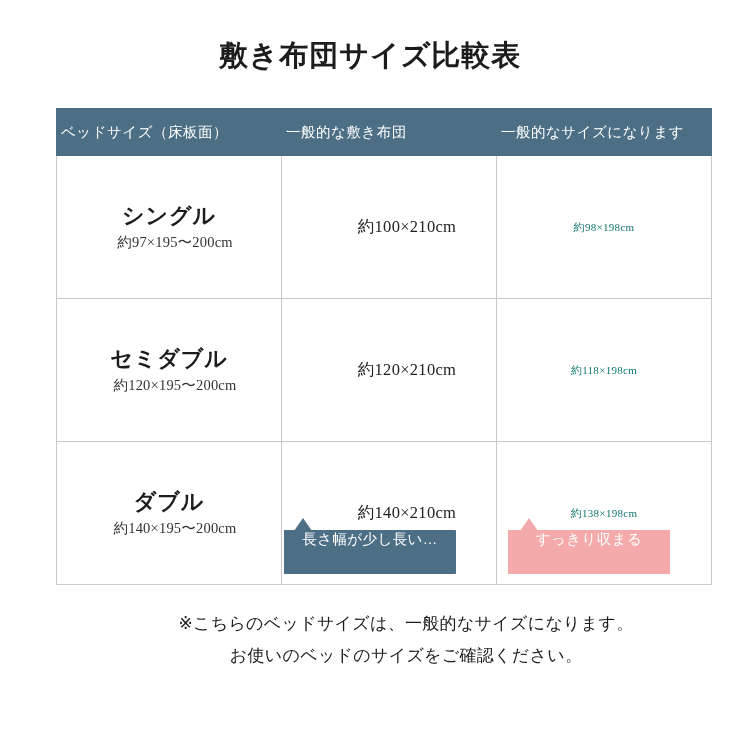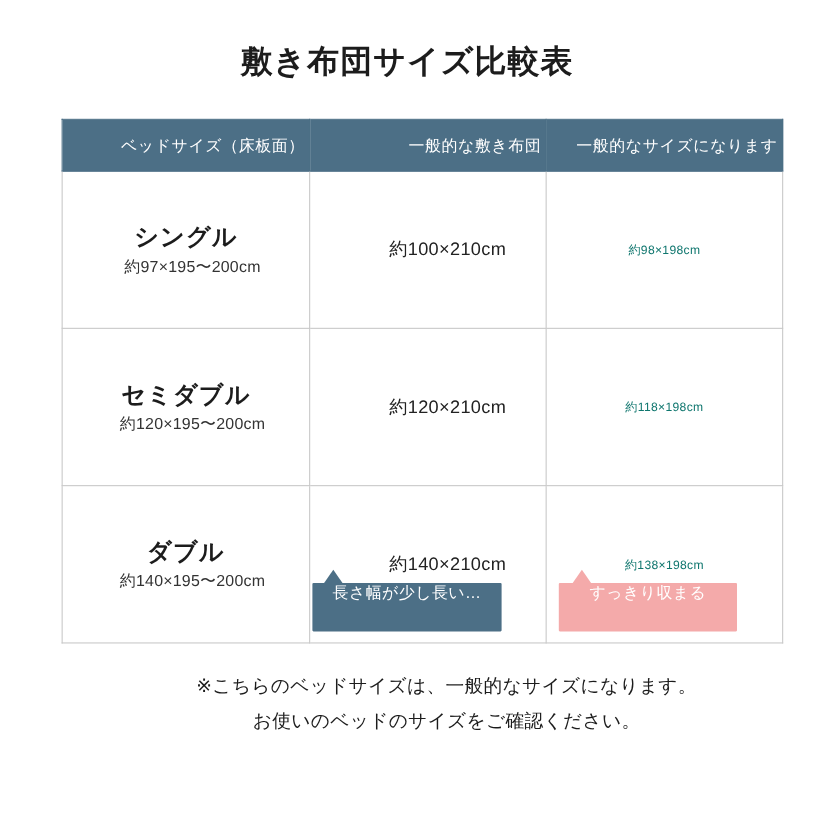--- a/index.html
+++ b/index.html
@@ -44,34 +44,35 @@
     width: 628px;
     table-layout: fixed;
   }
   table.size-table th {
     background: #4c6f86;
     color: #ffffff;
     font-size: 14.5px;
     font-weight: normal;
     height: 46px;
     padding: 0 4px;
-    text-align: right;
+    text-align: left;
     border: 1px solid #4c6f86;
     letter-spacing: 0.5px;
   }
   table.size-table th.col-bed { width: 216px; }
   table.size-table th.col-generic { width: 206px; }
   table.size-table th.col-original { width: 206px; }
   table.size-table td {
     border: 1px solid #c9c9c9;
     height: 140px;
     text-align: center;
     vertical-align: middle;
     font-size: 16px;
     color: #222222;
+    font-family: Liberation Serif, serif;
   }
   .bedcell-name {
     font-size: 22px;
     font-weight: bold;
     letter-spacing: 1px;
     color: #1c1c1c;
     line-height: 1.25;
   }
   .bedcell-dim {
     font-size: 14.5px;

